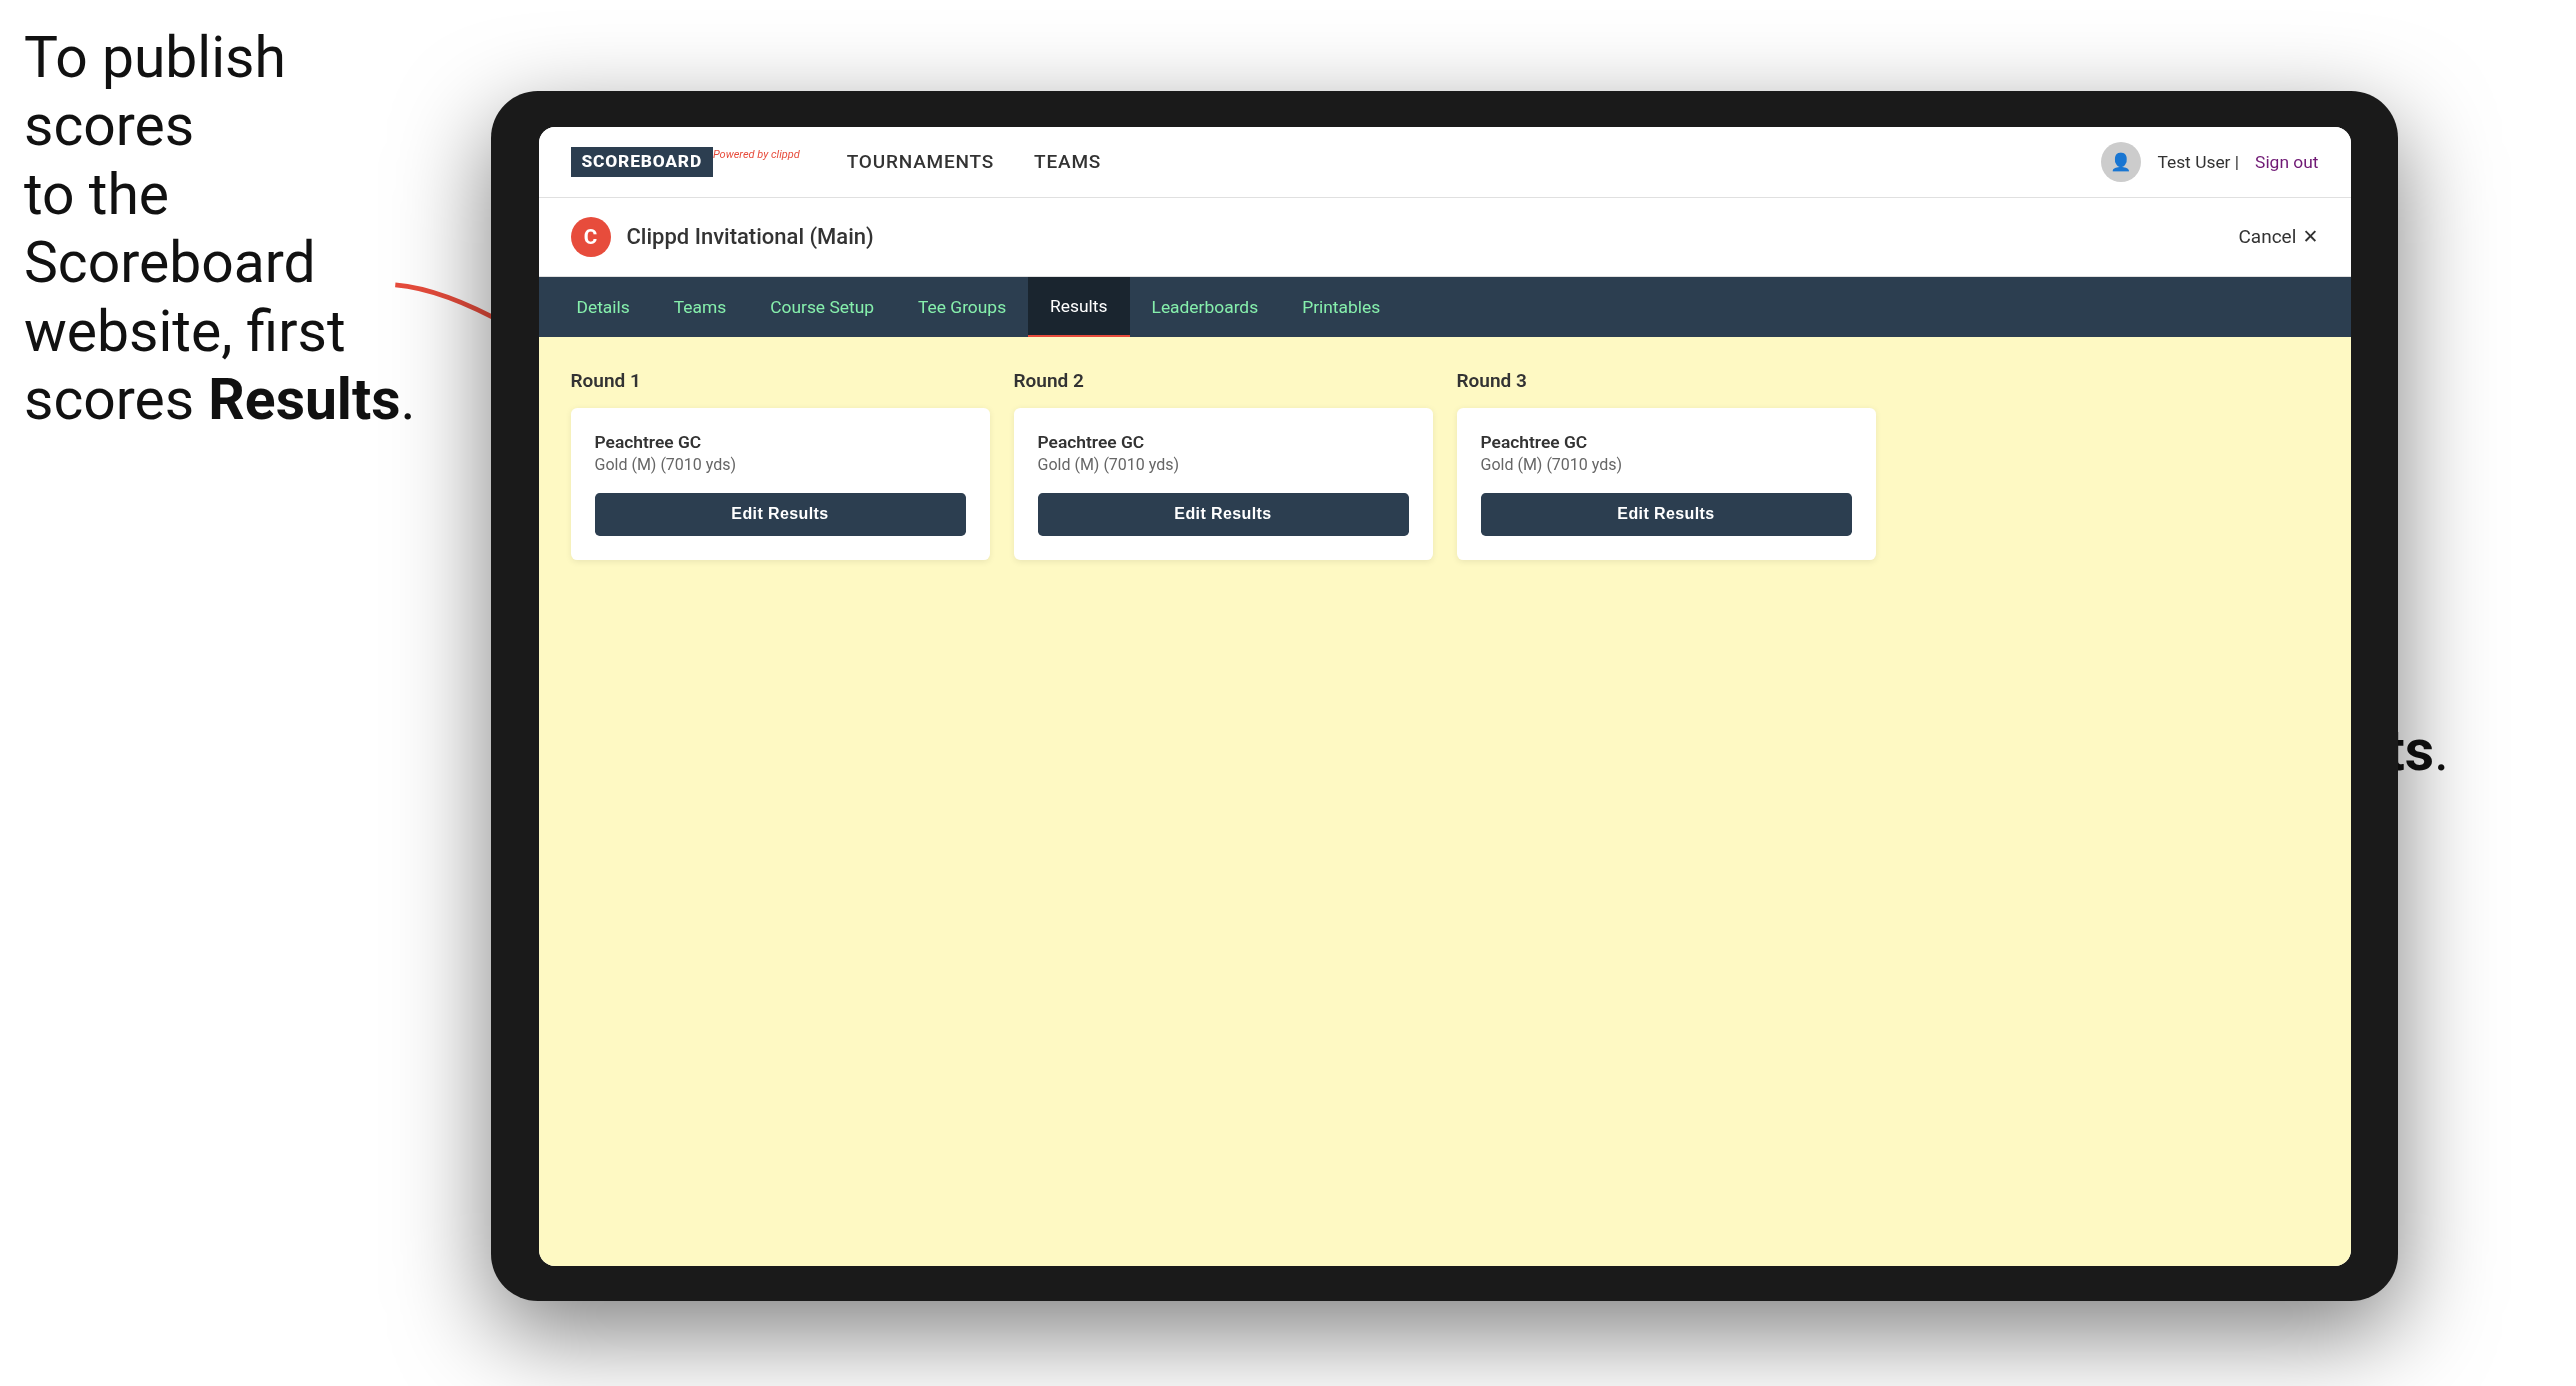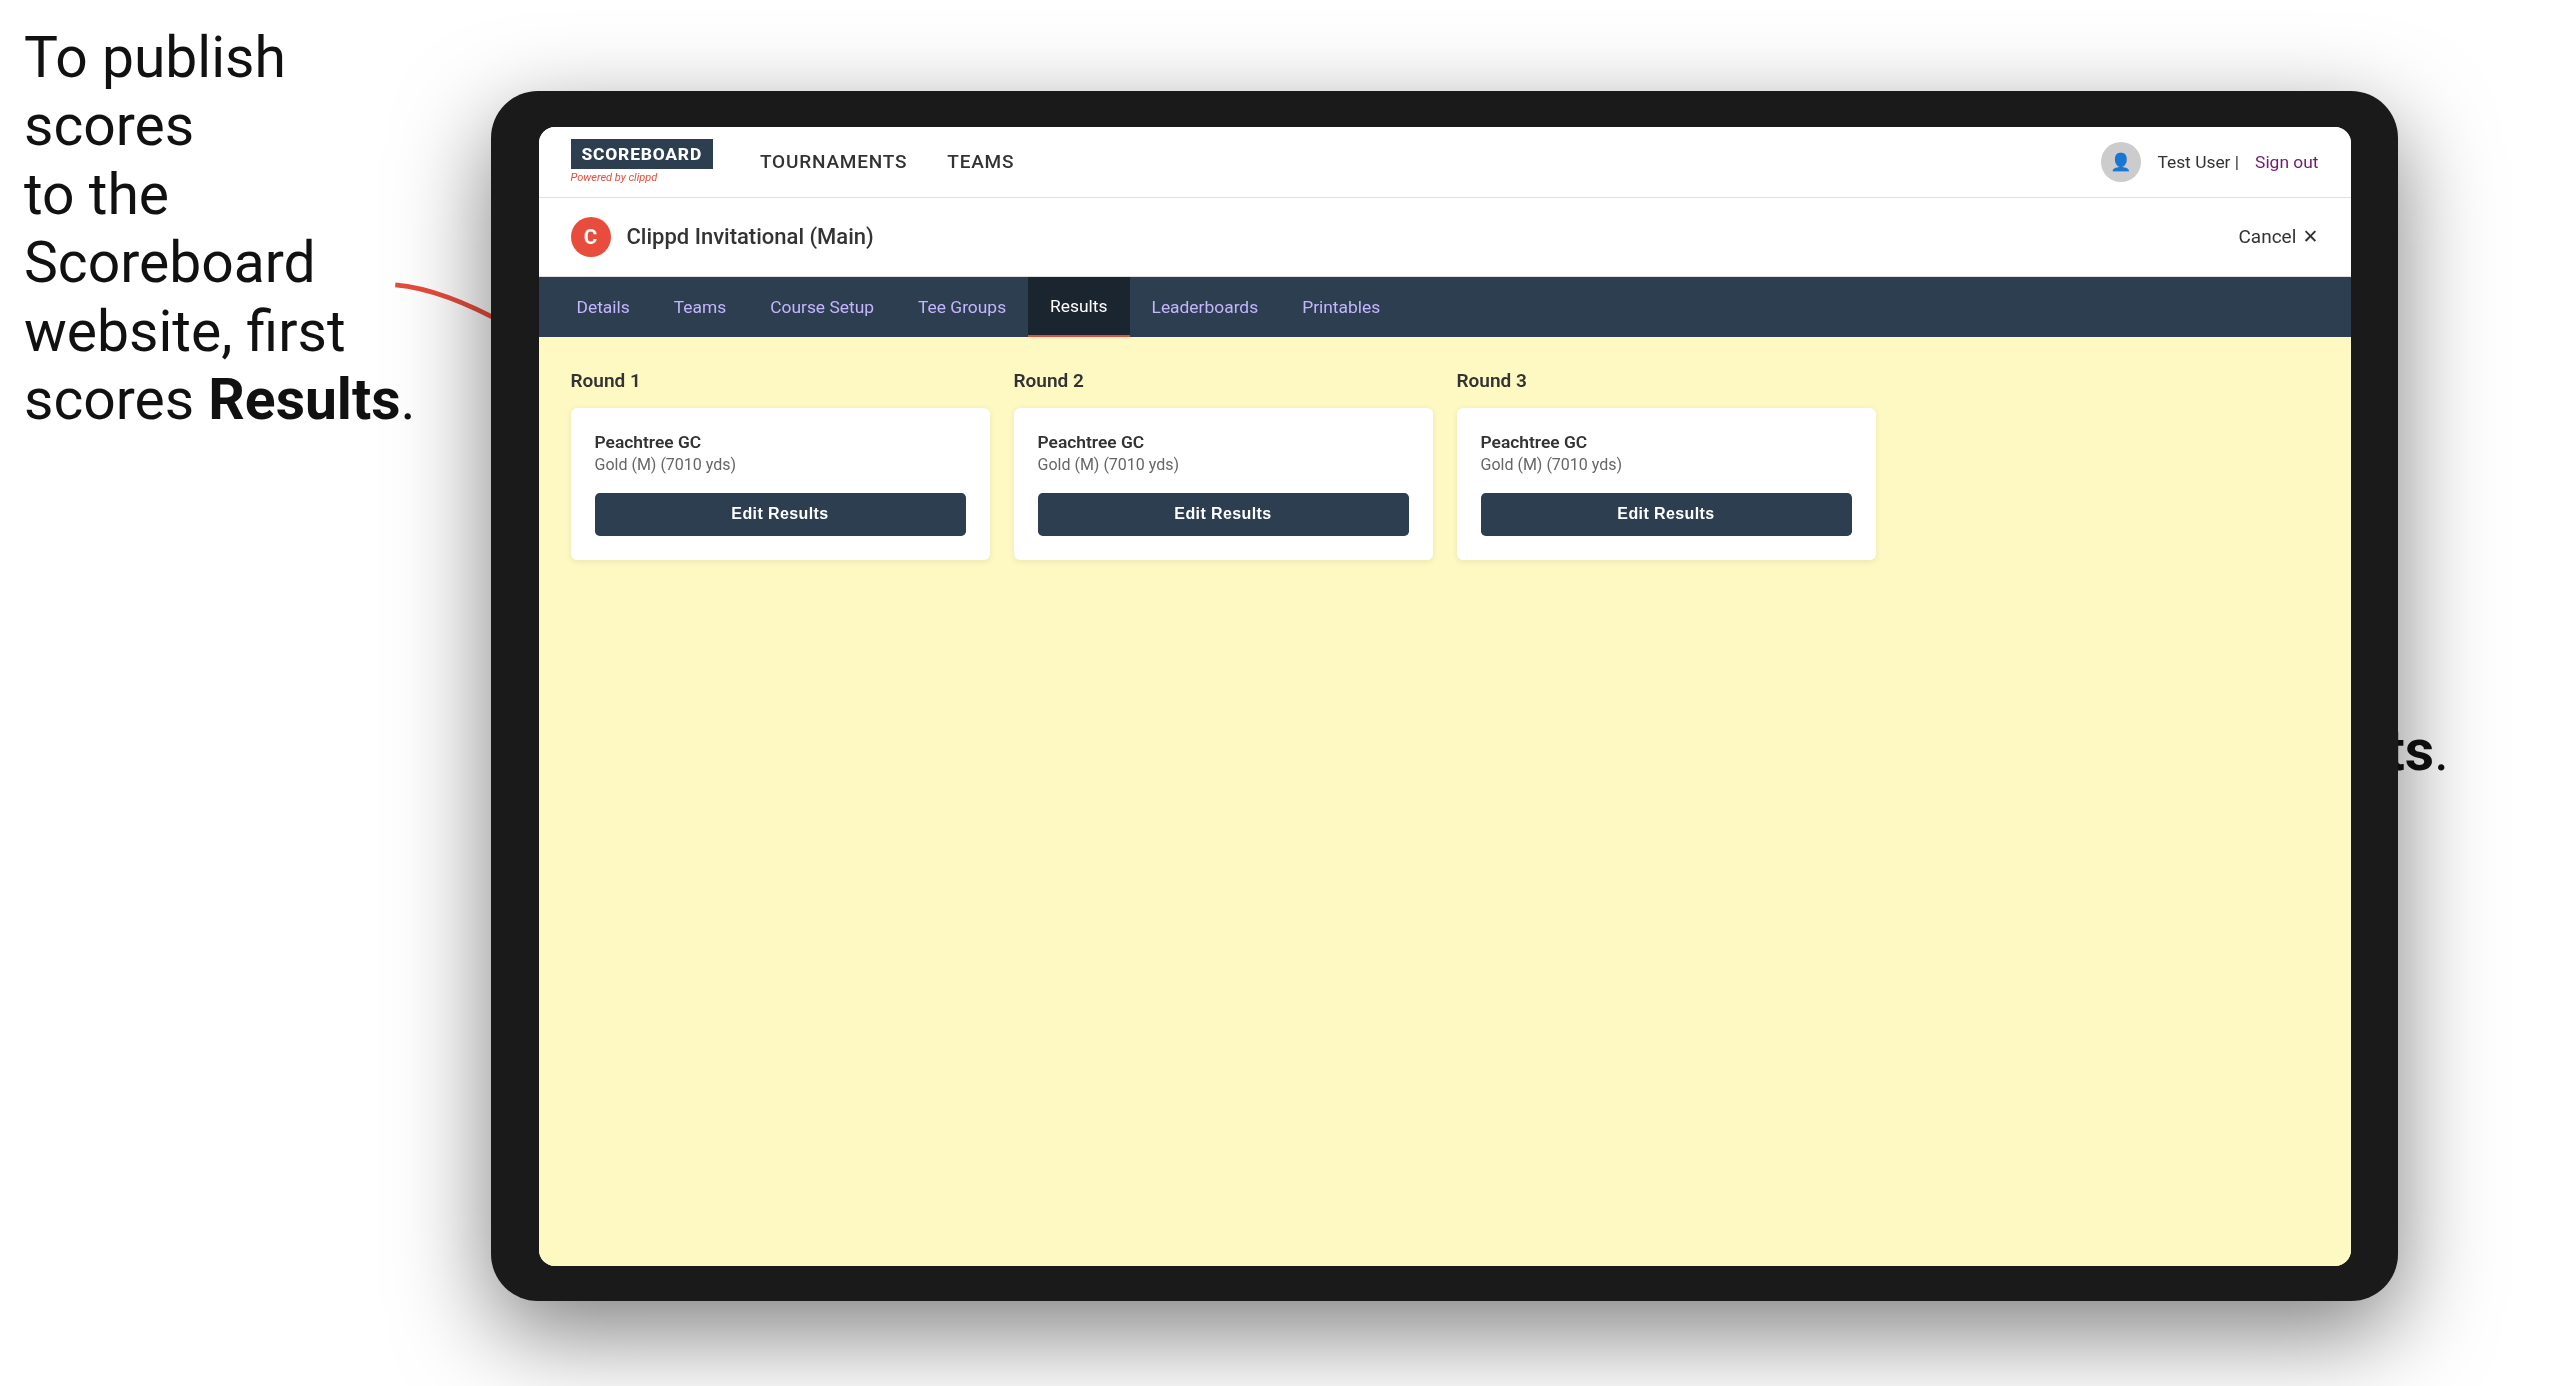--- a/index.html
+++ b/index.html
@@ -96,21 +96,21 @@
 
     .logo-sub {
       font-size: 11px;
       color: #e74c3c;
       margin-top: 1.6px;
       font-style: italic;
     }
 
     .logo-stack {
       display: flex;
-      flex-direction: column;
+      flex-direction: row;
     }
 
     .top-nav-links {
       display: flex;
       gap: 40px;
       flex: 1;
     }
 
     .top-nav-link {
       font-size: 19px;
@@ -191,21 +191,21 @@
       height: 60px;
       display: flex;
       align-items: center;
       padding: 0 16px;
       flex-shrink: 0;
     }
 
     .tab-item {
       padding: 8px 22px;
       font-size: 17.4px;
-      color: #c4b5fd;
+      color: #86efac;
       cursor: pointer;
       height: 100%;
       display: flex;
       align-items: center;
     }
 
     .tab-item.active {
       color: #ffffff;
       background: #1a252f;
       border-bottom: 2.4px solid #e74c3c;

